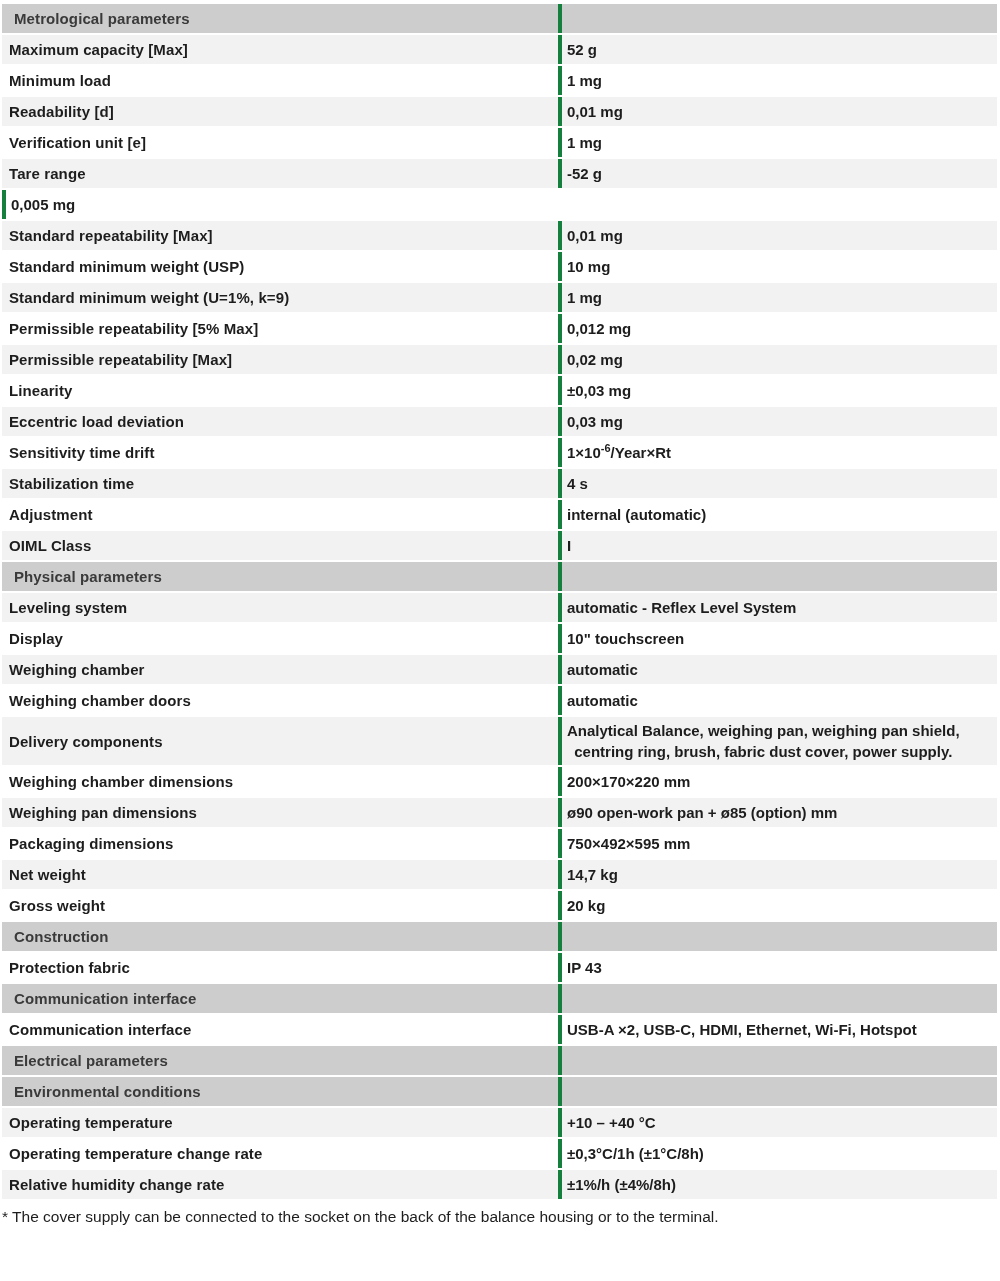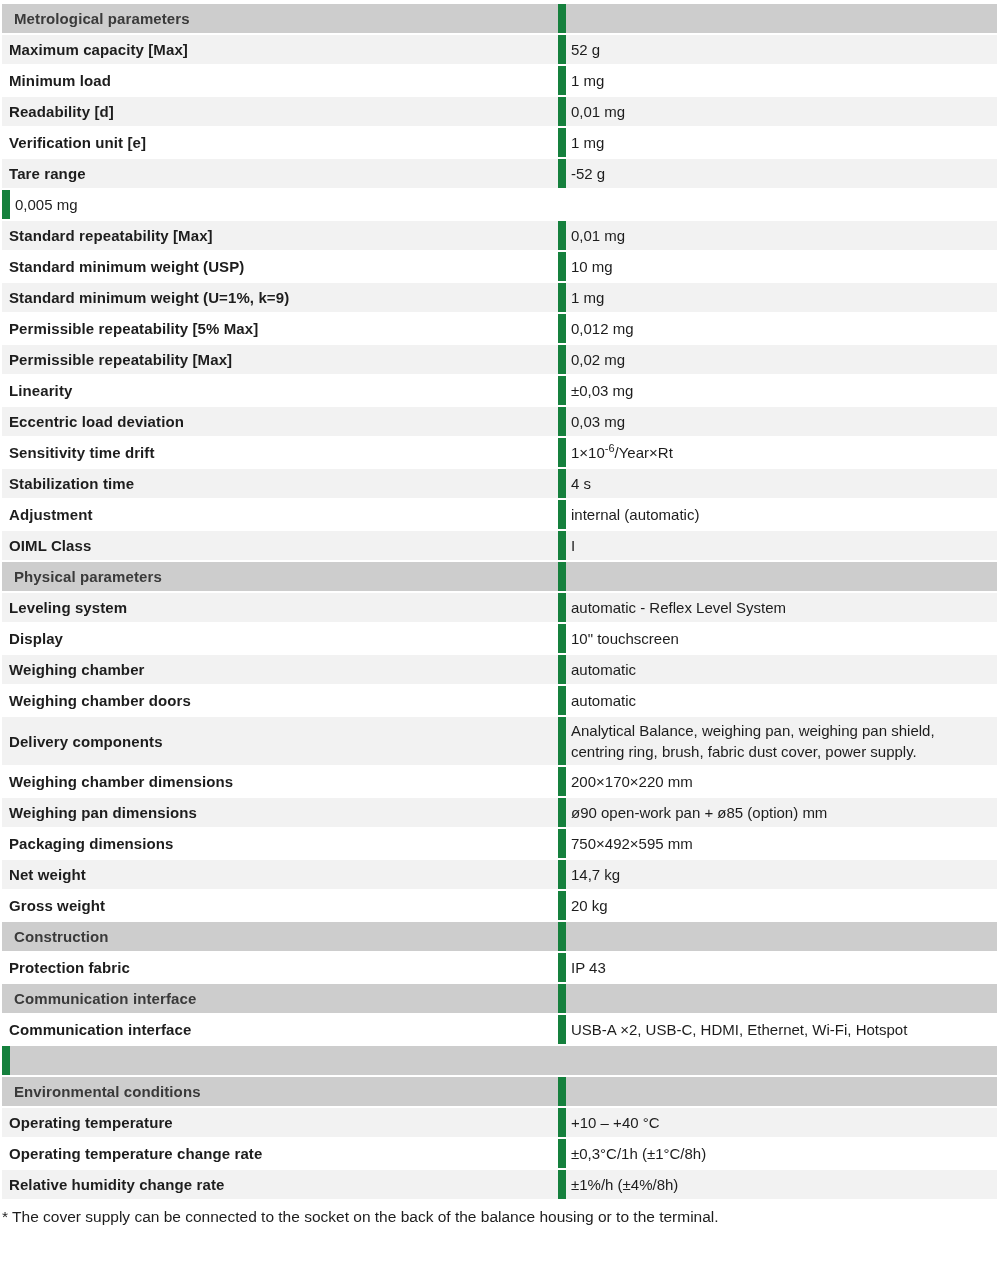--- a/index.html
+++ b/index.html
@@ -18,42 +18,43 @@
     padding-top: 4px;
     overflow: hidden;
   }
   .spec-table {
     margin: 0 3px 0 2px;
   }
   .trow {
     display: flex;
     min-height: 29px;
     border-bottom: 2px solid #ffffff;
+    text-align: center;
   }
   .trow:nth-child(odd)  { background: #ffffff; }
   .trow:nth-child(even) { background: #f2f2f2; }
   .trow.section { background: #cdcdcd; }
   .cell {
     display: flex;
     align-items: center;
     font-size: 15px;
     line-height: 21px;
     box-sizing: border-box;
   }
   .cell.label {
     width: 556px;
     font-weight: bold;
     padding: 3px 10px 3px 7px;
     letter-spacing: 0.1px;
   }
   .cell.value {
     flex: 1;
-    font-weight: normal;
+    font-weight: bold;
     padding: 3px 10px 3px 5px;
-    border-left: 8px solid #15803d;
+    border-left: 4px solid #15803d;
   }
   .trow.section .cell.label {
     padding-left: 12px;
     color: #3a3a3a;
   }
   sup {
     font-size: 11px;
     line-height: 0;
     vertical-align: super;
   }
@@ -324,20 +325,23 @@
       </div>
       <div class="trow">
         <div class="cell label">
           <span>Communication interface</span>
         </div>
         <div class="cell value">
           <span>USB-A ×2, USB-C, HDMI, Ethernet, Wi-Fi, Hotspot</span>
         </div>
       </div>
       <div class="trow section">
+        <div class="cell label">
+          <span>Electrical parameters</span>
+        </div>
         <div class="cell value">
           <span></span>
         </div>
       </div>
       <div class="trow section">
         <div class="cell label">
           <span>Environmental conditions</span>
         </div>
         <div class="cell value">
           <span></span>

